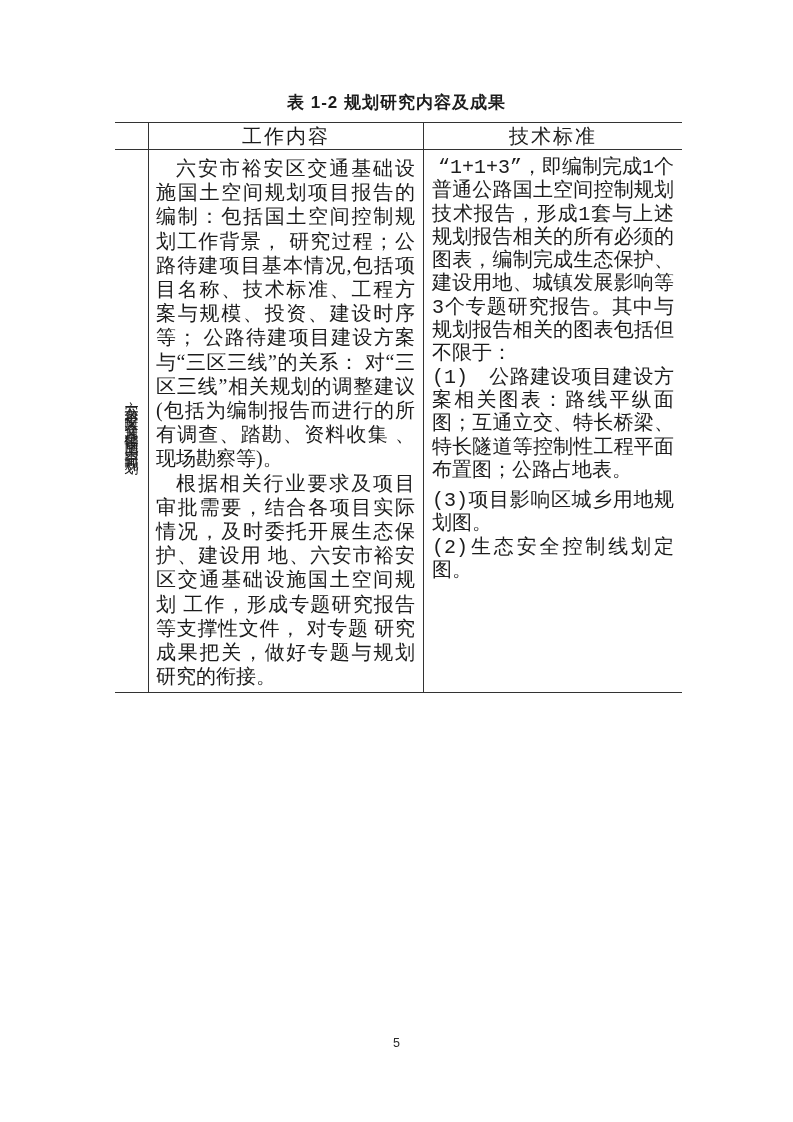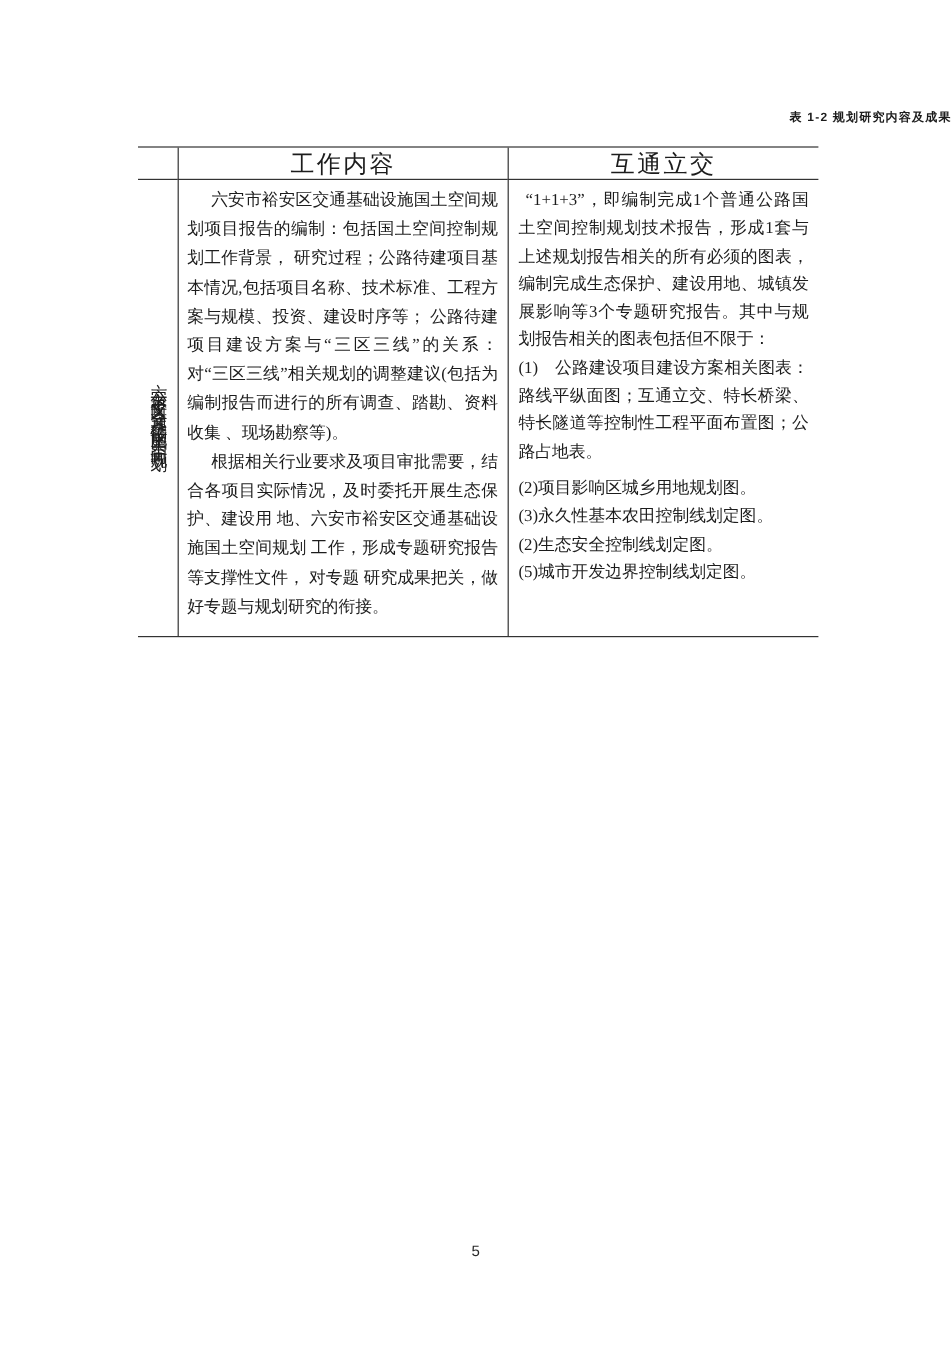--- a/index.html
+++ b/index.html
@@ -6,23 +6,23 @@
   .page{
     position:relative;
     width:793px;height:1122px;
     background:#ffffff;
     color:#1c1c1c;
     font-family:"Liberation Serif","DejaVu Serif",serif;
     overflow:hidden;
   }
   .doc-title{
     position:absolute;top:91px;left:0;width:793px;
-    text-align:right;
+    text-align:center;
     font-family:"Liberation Sans","DejaVu Sans",sans-serif;
-    font-weight:bold;font-size:10px;letter-spacing:1px;
+    font-weight:bold;font-size:17px;letter-spacing:1px;
   }
   .tbl{
     position:absolute;top:122px;left:115px;width:567px;
     display:grid;
     grid-template-columns:33px 275px 259px;
     grid-template-rows:27px minmax(380px,auto);
     border-top:1.5px solid #333;
     border-bottom:1.5px solid #333;
     box-sizing:border-box;
   }
@@ -33,33 +33,33 @@
     display:flex;align-items:center;justify-content:center;
     font-size:20px;letter-spacing:2px;
   }
   .corner{border-bottom:1.4px solid #333;}
   .vhead{
     writing-mode:vertical-lr;text-orientation:upright;
     display:flex;align-items:center;justify-content:center;
     font-size:14px;letter-spacing:3.5px;line-height:33px;
   }
   .body{
-    font-size:14px;
+    font-size:20px;
     text-align:justify;
   }
   .body.work{
     padding:6px 8px 4px 7px;
     line-height:24.2px;
   }
   .body.work p{margin:0;text-indent:20px;}
   .body.result{
     padding:6px 8px 4px 8px;
     line-height:23.3px;
   }
-  .body.result p{margin:0;}
+  .body.result p{margin:0;font-family:Liberation Mono, monospace;}
   .body.result .intro{text-indent:6px;}
   .body.result .item{text-indent:0;}
   .body.result .item.gap{margin-top:7px;}
   .page-num{
     position:absolute;top:1036px;left:0;width:793px;
     text-align:center;
     font-family:"Liberation Sans","DejaVu Sans",sans-serif;
     font-size:12.5px;color:#2a2a2a;
   }
 </style>
@@ -69,35 +69,33 @@
 <div class="page">
 
   <div class="doc-title">表 1-2 规划研究内容及成果</div>
 
   <div class="tbl">
 
     <div class="cell corner"></div>
 
     <div class="cell head vsep">工作内容</div>
 
-    <div class="cell head vsep">互通立交</div>
+    <div class="cell head vsep">技术标准</div>
 
     <div class="cell vhead">六安市裕安区交通基础设施国土空间规划</div>
 
     <div class="cell body work vsep">
       <p>六安市裕安区交通基础设施国土空间规划项目报告的编制：包括国土空间控制规划工作背景， 研究过程；公路待建项目基本情况,包括项目名称、技术标准、工程方案与规模、投资、建设时序等； 公路待建项目建设方案与“三区三线”的关系： 对“三区三线”相关规划的调整建议(包括为编制报告而进行的所有调查、踏勘、资料收集 、现场勘察等)。</p>
       <p>根据相关行业要求及项目审批需要，结合各项目实际情况，及时委托开展生态保护、建设用 地、六安市裕安区交通基础设施国土空间规划 工作，形成专题研究报告等支撑性文件， 对专题 研究成果把关，做好专题与规划研究的衔接。</p>
     </div>
 
     <div class="cell body result vsep">
       <p class="intro">“1+1+3”，即编制完成1个普通公路国土空间控制规划技术报告，形成1套与上述规划报告相关的所有必须的图表，编制完成生态保护、建设用地、城镇发展影响等3个专题研究报告。其中与规划报告相关的图表包括但不限于：</p>
       <p class="item">(1)　公路建设项目建设方案相关图表：路线平纵面图；互通立交、特长桥梁、特长隧道等控制性工程平面布置图；公路占地表。</p>
-      <p class="item gap">(2)项目影响区城乡用地规划图。</p>
-      <p class="item">(3)永久性基本农田控制线划定图。</p>
+      <p class="item gap">(3)项目影响区城乡用地规划图。</p>
       <p class="item">(2)生态安全控制线划定图。</p>
-      <p class="item">(5)城市开发边界控制线划定图。</p>
     </div>
 
   </div>
 
   <div class="page-num">5</div>
 
 </div>
 
 </body></html>

